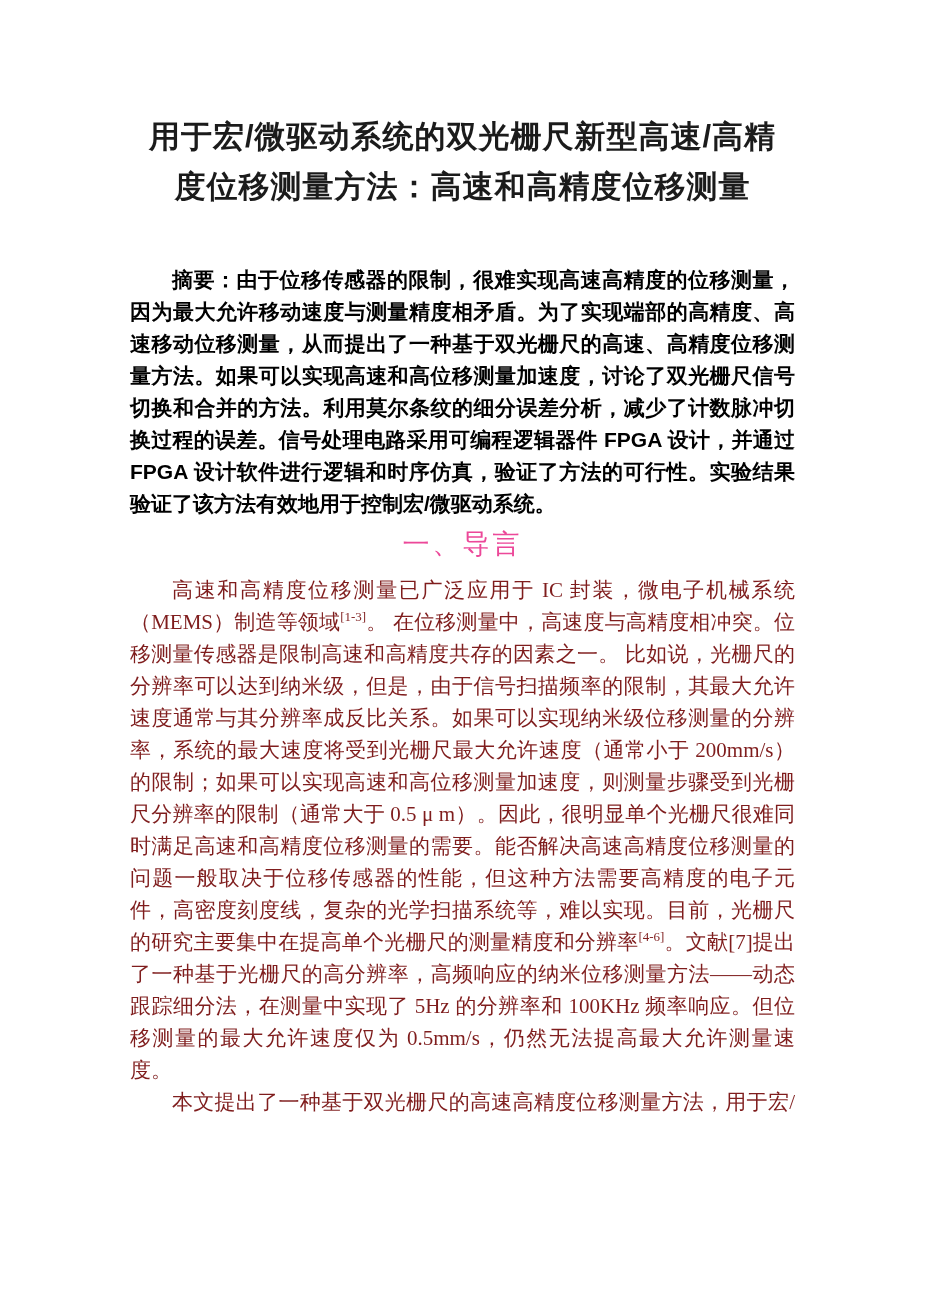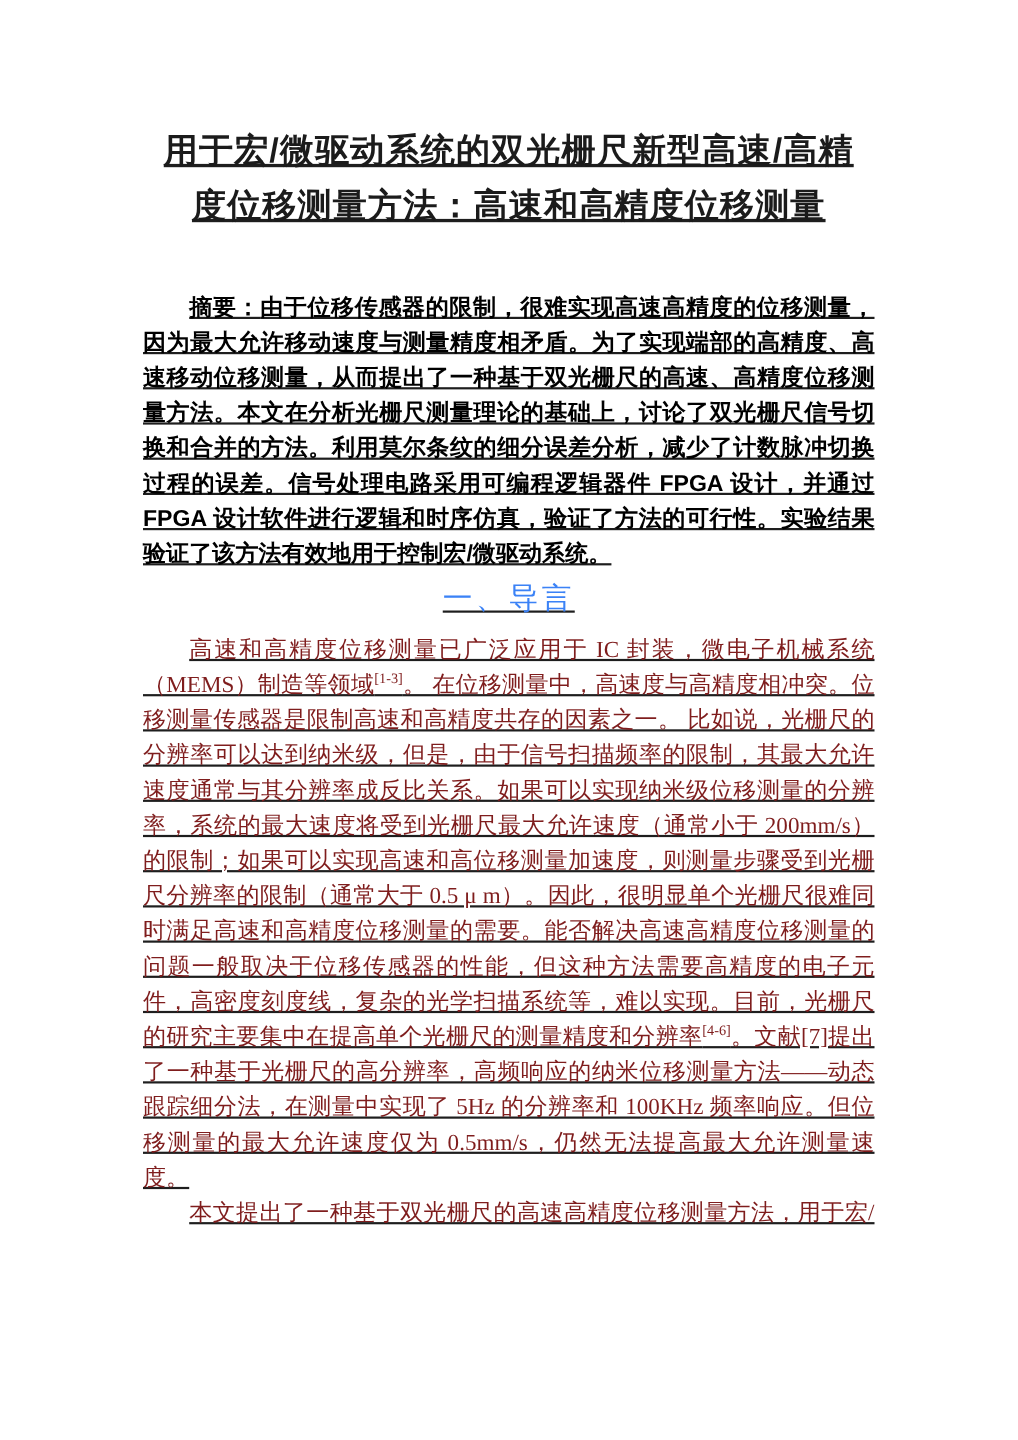--- a/index.html
+++ b/index.html
@@ -11,21 +11,20 @@
     position: relative;
     width: 925px;
     height: 1116px;
     margin: 0 auto;
     background: #ffffff;
     box-sizing: border-box;
     padding: 112px 130px 0 130px;
     overflow: hidden;
     color: #1e1e1e;
     font-family: "Liberation Serif", serif;
-    text-decoration: underline;
   }
   .title {
     margin: 0;
     font-family: "Liberation Sans", sans-serif;
     font-weight: bold;
     font-size: 31px;
     line-height: 50px;
     text-align: center;
     color: #1b1b1b;
     letter-spacing: 1px;
@@ -58,21 +57,21 @@
     margin-left: 22px;
     vertical-align: 3px;
   }
   .section-heading {
     margin: 4px 0 10px 0;
     font-family: "Liberation Sans", sans-serif;
     font-weight: normal;
     font-size: 27px;
     line-height: 40px;
     text-align: center;
-    color: #3b82f6;
+    color: #ec4899;
     letter-spacing: 3px;
   }
   .body-para {
     margin: 0;
     font-size: 21px;
     line-height: 32px;
     text-align: justify;
     text-indent: 42px;
     color: #7f1d1d;
   }
@@ -86,21 +85,21 @@
 </head>
 <body>
 
 <div class="page">
 
   <h1 class="title">
     <span class="title-line">用于宏/微驱动系统的双光栅尺新型高速/高精</span>
     <span class="title-line">度位移测量方法：高速和高精度位移测量</span>
   </h1>
 
-  <p class="abstract"><span>摘要：</span><span>由于位移传感器的限制，很难实现高速高精度的位移测量，因为最大允许移动速度与测量精度相矛盾。为了实现端部的高精度、高速移动位移测量，从而提出了一种基于双光栅尺的高速、高精度位移测量方法。本文在分析光栅尺测量理论的基础上，讨论了双光栅尺信号切换和合并的方法。利用莫尔条纹的细分误差分析，减少了计数脉冲切换过程的误差。信号处理电路采用可编程逻辑器件 FPGA 设计，并通过 FPGA 设计软件进行逻辑和时序仿真，验证了方法的可行性。实验结果验证了该方法有效地用于控制宏/微驱动系统。</span></p>
+  <p class="abstract"><span>摘要：</span><span>由于位移传感器的限制，很难实现高速高精度的位移测量，因为最大允许移动速度与测量精度相矛盾。为了实现端部的高精度、高速移动位移测量，从而提出了一种基于双光栅尺的高速、高精度位移测量方法。如果可以实现高速和高位移测量加速度，讨论了双光栅尺信号切换和合并的方法。利用莫尔条纹的细分误差分析，减少了计数脉冲切换过程的误差。信号处理电路采用可编程逻辑器件 FPGA 设计，并通过 FPGA 设计软件进行逻辑和时序仿真，验证了方法的可行性。实验结果验证了该方法有效地用于控制宏/微驱动系统。</span></p>
 
   <div class="keywords">
   </div>
 
   <h2 class="section-heading">一、导言</h2>
 
   <p class="body-para"><span>高速和高精度位移测量已广泛应用于 IC 封装，微电子机械系统（MEMS）制造等领域</span><sup>[1-3]</sup><span>。 在位移测量中，高速度与高精度相冲突。位移测量传感器是限制高速和高精度共存的因素之一。 比如说，光栅尺的分辨率可以达到纳米级，但是，由于信号扫描频率的限制，其最大允许速度通常与其分辨率成反比关系。如果可以实现纳米级位移测量的分辨率，系统的最大速度将受到光栅尺最大允许速度（通常小于 200mm/s）的限制；如果可以实现高速和高位移测量加速度，则测量步骤受到光栅尺分辨率的限制（通常大于 0.5 μ m）。因此，很明显单个光栅尺很难同时满足高速和高精度位移测量的需要。能否解决高速高精度位移测量的问题一般取决于位移传感器的性能，但这种方法需要高精度的电子元件，高密度刻度线，复杂的光学扫描系统等，难以实现。目前，光栅尺的研究主要集中在提高单个光栅尺的测量精度和分辨率</span><sup>[4-6]</sup><span>。文献[7]提出了一种基于光栅尺的高分辨率，高频响应的纳米位移测量方法——动态跟踪细分法，在测量中实现了 5Hz 的分辨率和 100KHz 频率响应。但位移测量的最大允许速度仅为 0.5mm/s，仍然无法提高最大允许测量速度。</span></p>
 
   <p class="body-para">本文提出了一种基于双光栅尺的高速高精度位移测量方法，用于宏/微驱动系统。该方法使双光栅尺的计数值得以切换和合并，并通过分辨率 10nm 位移测量提高系统的加速度（速度大于 1m/s）。该方法的研究成果可以满足高速高精度定位系统快速发展的要求，在 IC 封装和 MEMS 制造领域具有重要的应用价值。</p>
 

